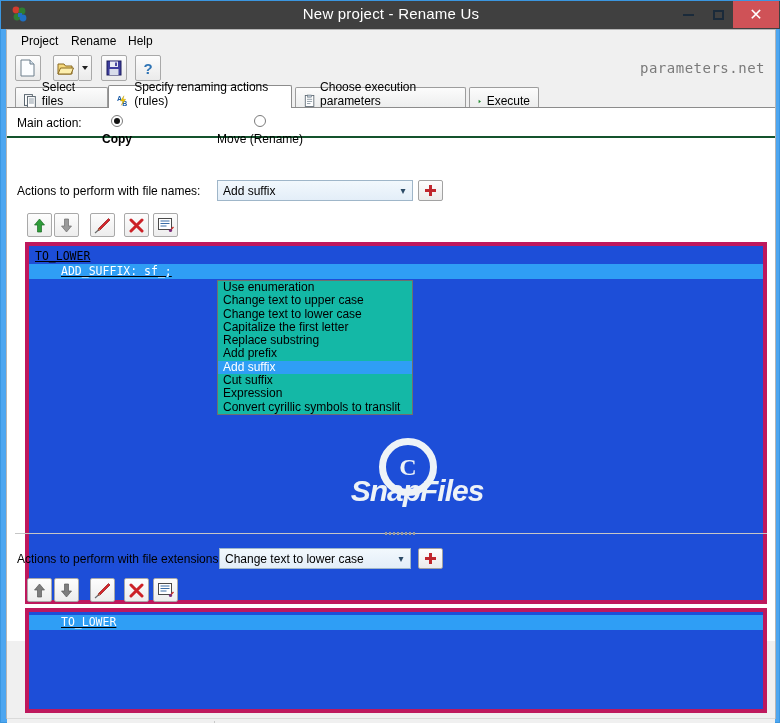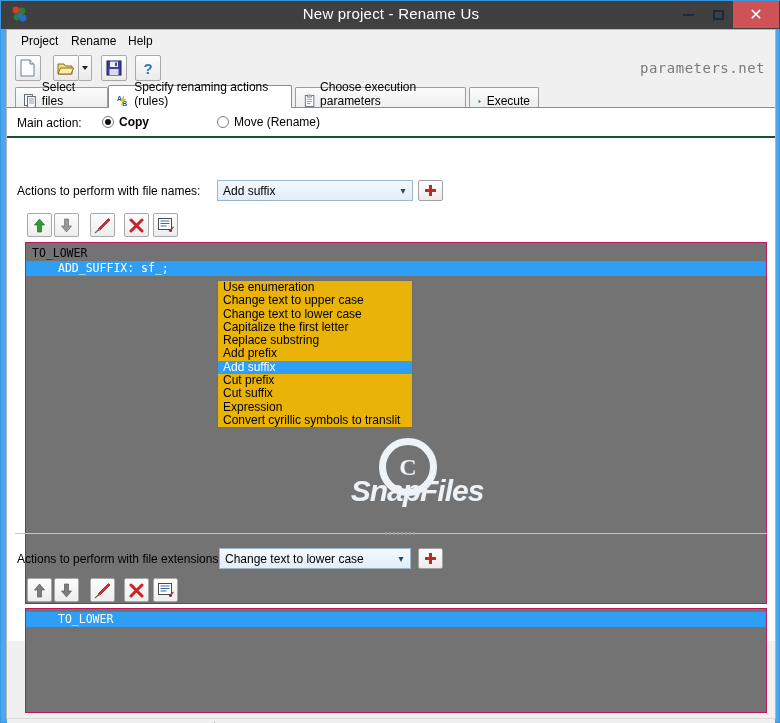--- a/index.html
+++ b/index.html
@@ -108,21 +108,21 @@
     position:absolute;left:0;top:78px;width:768px;height:533px;
     background:#ffffff;
   }
   #mainaction-row{
     position:absolute;left:0;top:0;width:768px;height:28px;
     border-bottom:2px solid #14532d;
   }
   .lbl{position:absolute;font-size:12px;color:#000;}
   .radio{
     position:absolute;display:flex;align-items:center;gap:5px;
-    font-size:12px;cursor:default;
+    font-size:12px;cursor:default;flex-direction:column;
   }
   .radio .dot{
     width:12px;height:12px;border-radius:50%;
     border:1px solid #7b7b7b;background:#fff;box-sizing:border-box;
     display:flex;align-items:center;justify-content:center;
   }
   .radio.checked .dot::after{
     content:"";width:6px;height:6px;border-radius:50%;background:#111;
   }
   .radio.checked .rlabel{font-weight:bold;}
@@ -153,22 +153,22 @@
   .plusglyph::after{left:0;top:4px;width:11px;height:3px;}
   
   .sbtn{
     position:absolute;width:25px;height:24px;
     background:linear-gradient(#fdfdfd,#ededed);
     border:1px solid #a9a9a9;box-sizing:border-box;border-radius:2px;
     display:flex;align-items:center;justify-content:center;cursor:default;
   }
   
   .ruleslist{
-    position:absolute;background:#737373;border:1px solid #be185d;
-    box-sizing:border-box;overflow:hidden;
+    position:absolute;background:#1d4ed8;border:4px solid #be185d;
+    box-sizing:border-box;overflow:hidden;text-decoration:underline;
   }
   .rrow{
     height:15px;line-height:15px;padding-left:6px;
     font-family:"DejaVu Sans Mono","Liberation Mono",monospace;
     font-size:11.5px;white-space:nowrap;cursor:default;
   }
   .rrow.sel{background:#2f9ef5;color:#ffffff;padding-left:32px;}
   
   #splitter{
     position:absolute;left:8px;top:500px;width:752px;height:7px;
@@ -188,21 +188,21 @@
     background:#f0f0f0;border-top:1px solid #dadada;
   }
   #status-sep{position:absolute;left:207px;top:2px;width:1px;height:16px;background:#c9c9c9;}
   #status-count{
     position:absolute;left:207px;top:2px;width:561px;height:16px;line-height:16px;
     text-align:center;font-size:12px;color:#3a2020;
   }
   
   #dropdown-popup{
     position:absolute;left:210px;top:172px;width:196px;
-    background:#eab308;border:1px solid #6f6f6f;box-sizing:border-box;
+    background:#14b8a6;border:1px solid #6f6f6f;box-sizing:border-box;
     z-index:40;
   }
   .ditem{
     height:13.3px;line-height:13.3px;padding-left:5px;
     font-size:12px;white-space:nowrap;cursor:default;
   }
   .ditem.sel{background:#2f9ef5;color:#fff;}
   
   #watermark{
     position:absolute;left:300px;top:330px;width:220px;height:80px;
@@ -386,21 +386,20 @@
       </div>
 
       <div id="dropdown-popup">
         <div class="ditem">Use enumeration</div>
         <div class="ditem">Change text to upper case</div>
         <div class="ditem">Change text to lower case</div>
         <div class="ditem">Capitalize the first letter</div>
         <div class="ditem">Replace substring</div>
         <div class="ditem">Add prefix</div>
         <div class="ditem sel">Add suffix</div>
-        <div class="ditem">Cut prefix</div>
         <div class="ditem">Cut suffix</div>
         <div class="ditem">Expression</div>
         <div class="ditem">Convert cyrillic symbols to translit</div>
       </div>
 
     </div>
 
     <div id="splitter">
       <div class="line"></div>
       <div class="grip"></div>

